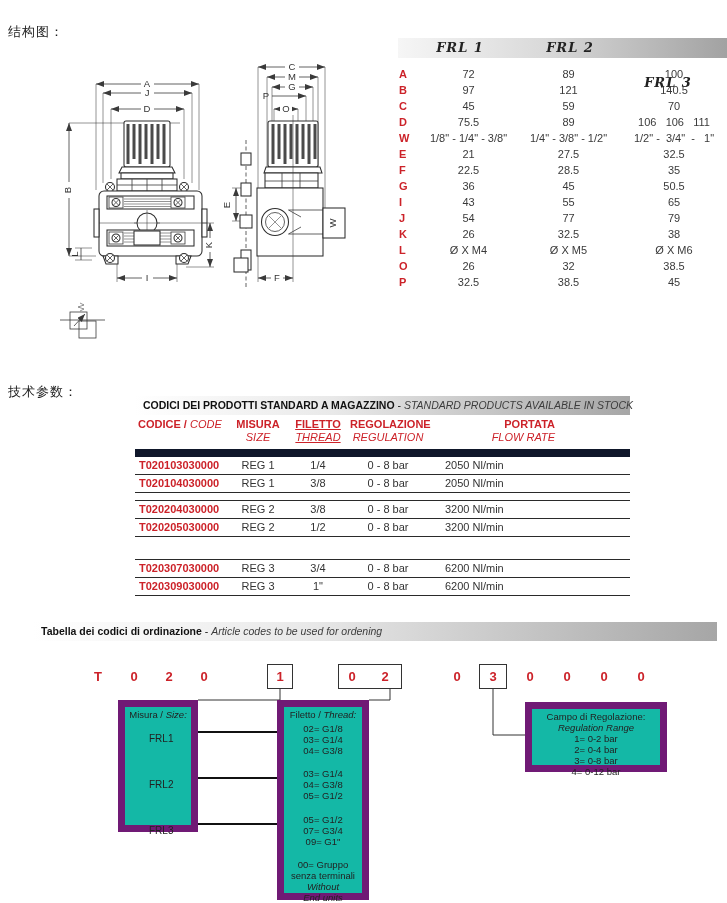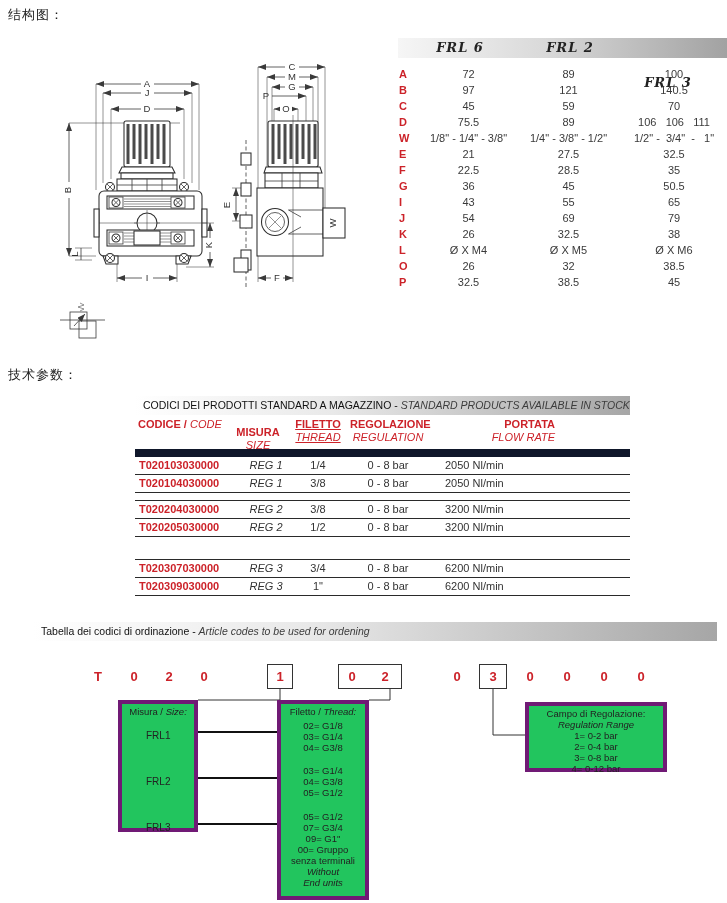--- a/index.html
+++ b/index.html
@@ -1,23 +1,23 @@
 <!DOCTYPE html>
 <html><head>
 <meta charset="utf-8">
 <style>
   html,body{margin:0;padding:0;background:#fff;}
   #page{position:relative;width:727px;height:903px;background:#fff;overflow:hidden;
         font-family:"Liberation Sans",sans-serif;color:#333;}
   .abs{position:absolute;}
-  .cn-label{font-size:13px;color:#1d1d1d;letter-spacing:1px;font-family:"DejaVu Sans",sans-serif;}
+  .cn-label{font-size:13px;color:#1d1d1d;letter-spacing:1px;font-family:"DejaVu Sans",sans-serif;margin-top:17px;}
   
   .gbar{background:linear-gradient(90deg,#ffffff 0%,#e9e9e9 40%,#a6a6a6 100%);
         font-size:10.5px;line-height:19px;height:19px;padding-left:8px;color:#111;white-space:nowrap;}
-  .gbar .b{font-weight:normal;}
+  .gbar .b{font-weight:bold;}
   .gbar .i{font-style:italic;color:#3c3c3c;}
   
   #dimtab{left:395px;top:38px;width:332px;}
   #dimtab .hdr{position:absolute;left:3px;top:0;width:329px;height:20px;
         background:linear-gradient(90deg,#f6f6f6 0%,#d9d9d9 45%,#a2a2a2 100%);}
   #dimtab .frl{position:absolute;top:2px;width:90px;text-align:center;
         font-family:"DejaVu Serif",serif;font-style:italic;font-weight:bold;font-size:13px;color:#222;letter-spacing:1px;}
   #dimtab .rows{position:absolute;left:0;top:28px;width:332px;}
   .dtr{display:flex;height:16px;line-height:16px;font-size:11px;}
   .dtl{width:22px;padding-left:4px;color:#cc2229;font-weight:bold;}
@@ -29,36 +29,36 @@
   #ptab .hc{position:absolute;top:3px;line-height:13px;text-align:center;}
   #ptab .hm{font-weight:bold;} #ptab .hs{font-style:italic;}
   .pt-group{position:relative;}
   .pt-row{position:relative;height:17px;line-height:17px;}
   .pt-row + .pt-row{border-top:1px solid #2a2a2a;}
   .pt-group{border-bottom:1px solid #2a2a2a;}
   .pt-group.g2{margin-top:7px;border-top:1px solid #2a2a2a;}
   .pt-group.g3{margin-top:22px;border-top:1px solid #2a2a2a;}
   .pc{position:absolute;top:0;text-align:center;color:#333;}
   .pc.code{left:4px;width:150px;text-align:left;color:#cc2229;font-weight:bold;}
-  .pc.size{left:103px;width:56px;font-style:italic;} .pc.thread{left:151px;width:64px;}
+  .pc.size{left:95px;width:56px;} .pc.thread{left:151px;width:64px;}
   .pc.reg{left:215px;width:76px;} .pc.flow{left:310px;width:110px;text-align:left;}
   
   #ordbar{left:33px;top:622px;width:676px;}
   .codechar{position:absolute;top:668px;width:20px;text-align:center;
         font-size:13px;font-weight:bold;color:#cc2229;line-height:18px;}
   .codebox{position:absolute;top:664px;height:25px;border:1px solid #333;box-sizing:border-box;}
-  .obox{position:absolute;border:4px solid #701a75;box-sizing:border-box;background:#22c55e;
+  .obox{position:absolute;border:7px solid #701a75;box-sizing:border-box;background:#14b8a6;
         font-size:9.5px;line-height:11px;color:#222;}
   .obox .ttl{text-align:center;padding-top:2px;}
   .obox .it{font-style:italic;}
   #misura-box{left:118px;top:700px;width:80px;height:132px;}
   .frl-item{position:absolute;left:24px;width:40px;font-size:10px;line-height:11px;color:#222;}
   #filetto-box{left:277px;top:700px;width:92px;height:200px;text-align:center;}
   .fil-g{margin-top:12px;} .fil-g.first{margin-top:3px;} .fil-g.third{margin-top:13px;}
-  .fil-foot{margin-top:0;}
+  .fil-foot{margin-top:12px;}
   #campo-box{left:525px;top:702px;width:142px;height:70px;text-align:center;padding-top:2px;}
   svg .dl{stroke:#3a3a3a;stroke-width:0.8;fill:none;}
   svg .thin{stroke-width:0.55;}
   svg .out{stroke:#2e2e2e;stroke-width:1.05;fill:#fff;}
   svg .rib{stroke:#4a4a4a;stroke-width:3;fill:none;}
   svg .dt{font:9.5px "Liberation Sans",sans-serif;fill:#333;}
   svg .cl{stroke:#333;stroke-width:1;fill:none;}
   svg .al{stroke:#111;stroke-width:2;fill:none;}
 </style>
 </head>
@@ -217,21 +217,21 @@
       <rect class="dl" x="10" y="252" width="17" height="17" fill="none"></rect>
       <rect class="dl" x="19" y="261" width="17" height="17" fill="none"></rect>
       <line class="dl" x1="0" y1="260" x2="45" y2="260"></line>
       <line class="dl" x1="14" y1="266" x2="25" y2="254" marker-end="url(#da)"></line>
       <path class="dl thin" d="M20,243 L24,245 L18,247 L24,249 L20,251"></path>
     </g>
   </svg>
 
   <div id="dimtab" class="abs">
     <div class="hdr"></div>
-    <span class="frl" style="left:20px;">FRL 6</span>
+    <span class="frl" style="left:20px;">FRL 1</span>
     <span class="frl" style="left:130px;">FRL 2</span>
     <span class="frl" style="left:228px;margin-top:35px;">FRL 3</span>
     <div class="rows">
       <div class="dtr">
           <span class="dtl">A</span>
           <span class="dtv v1">72</span>
           <span class="dtv v2">89</span>
           <span class="dtv v3">100</span>
         </div>
       <div class="dtr">
@@ -278,21 +278,21 @@
         </div>
       <div class="dtr">
           <span class="dtl">I</span>
           <span class="dtv v1">43</span>
           <span class="dtv v2">55</span>
           <span class="dtv v3">65</span>
         </div>
       <div class="dtr">
           <span class="dtl">J</span>
           <span class="dtv v1">54</span>
-          <span class="dtv v2">69</span>
+          <span class="dtv v2">77</span>
           <span class="dtv v3">79</span>
         </div>
       <div class="dtr">
           <span class="dtl">K</span>
           <span class="dtv v1">26</span>
           <span class="dtv v2">32.5</span>
           <span class="dtv v3">38</span>
         </div>
       <div class="dtr">
           <span class="dtl">L</span>
@@ -314,21 +314,21 @@
         </div>
     </div>
   </div>
 
   <div id="ptab" class="abs">
     <div class="gbar">
       <span class="b">CODICI DEI PRODOTTI STANDARD A MAGAZZINO</span><span> - </span><span class="i">STANDARD PRODUCTS AVAILABLE IN STOCK</span>
     </div>
     <div class="hdr">
       <div class="hc" style="left:3px;width:160px;text-align:left;"><span class="hm">CODICE / </span><span class="hs">CODE</span></div>
-      <div class="hc" style="left:95px;width:56px;margin-top:8px;">
+      <div class="hc" style="left:95px;width:56px;">
           <div class="hm">MISURA</div>
           <div class="hs">SIZE</div>
         </div>
       <div class="hc" style="left:151px;width:64px;text-decoration:underline;">
           <div class="hm">FILETTO</div>
           <div class="hs">THREAD</div>
         </div>
       <div class="hc" style="left:215px;width:76px;">
           <div class="hm">REGOLAZIONE</div>
           <div class="hs">REGULATION</div>

